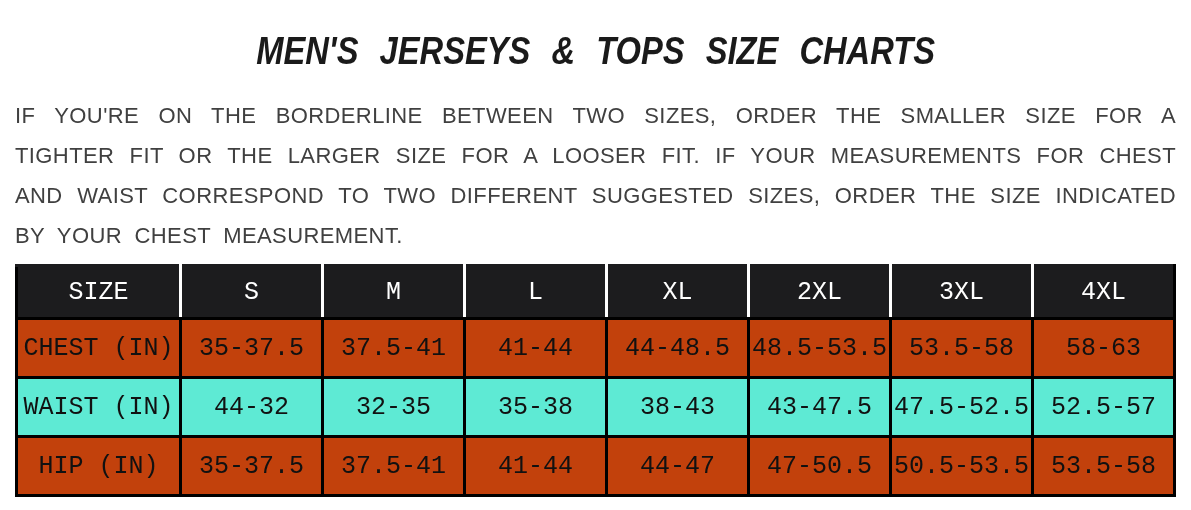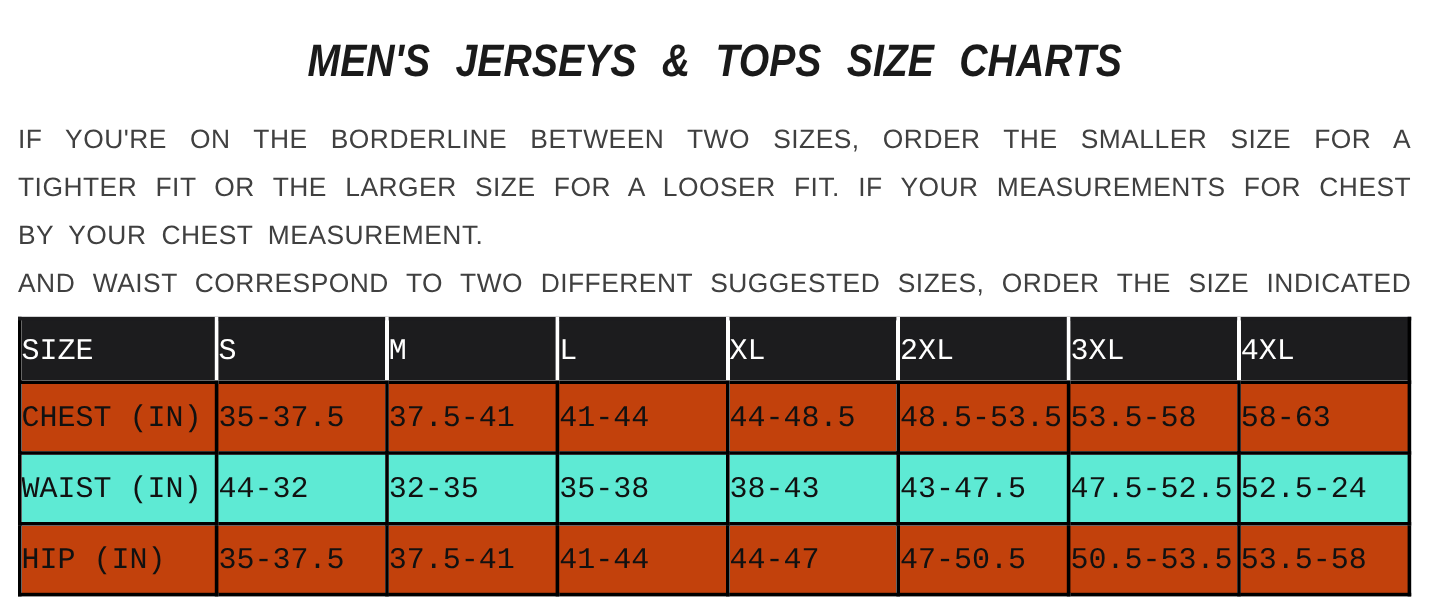--- a/index.html
+++ b/index.html
@@ -53,21 +53,21 @@
     width: 100%;
     border-collapse: collapse;
     table-layout: fixed;
     font-family: "Liberation Mono", "DejaVu Sans Mono", monospace;
     font-size: 25px;
     color: #111111;
   }
   table.size-table col.c-label { width: 164px; }
   table.size-table th, table.size-table td {
     border: 3px solid #000000;
-    text-align: left;
+    text-align: center;
     vertical-align: middle;
     padding: 0;
     overflow: hidden;
   }
   table.size-table thead th {
     background: #1c1c1e;
     color: #ffffff;
     height: 50px;
     font-weight: 400;
     border-top-color: #1c1c1e;
@@ -83,22 +83,22 @@
 
 <div class="page">
 
   <div class="title-wrap">
     <span class="page-title">MEN'S JERSEYS &amp; TOPS SIZE CHARTS</span>
   </div>
 
   <div class="intro">
     <div class="intro-line">IF YOU'RE ON THE BORDERLINE BETWEEN TWO SIZES, ORDER THE SMALLER SIZE FOR A</div>
     <div class="intro-line">TIGHTER FIT OR THE LARGER SIZE FOR A LOOSER FIT. IF YOUR MEASUREMENTS FOR CHEST</div>
+    <div class="intro-line">AND WAIST CORRESPOND TO TWO DIFFERENT SUGGESTED SIZES, ORDER THE SIZE INDICATED</div>
     <div class="intro-line last">BY YOUR CHEST MEASUREMENT.</div>
-    <div class="intro-line">AND WAIST CORRESPOND TO TWO DIFFERENT SUGGESTED SIZES, ORDER THE SIZE INDICATED</div>
   </div>
 
   <div class="table-wrap">
     <table class="size-table">
       <colgroup>
         <col class="c-label">
           <col>
           <col>
           <col>
           <col>
@@ -130,21 +130,21 @@
           <td>58-63</td>
         </tr>
         <tr class="row-plain">
           <td>WAIST (IN)</td>
           <td>44-32</td>
           <td>32-35</td>
           <td>35-38</td>
           <td>38-43</td>
           <td>43-47.5</td>
           <td>47.5-52.5</td>
-          <td>52.5-24</td>
+          <td>52.5-57</td>
         </tr>
         <tr class="row-alt">
           <td>HIP (IN)</td>
           <td>35-37.5</td>
           <td>37.5-41</td>
           <td>41-44</td>
           <td>44-47</td>
           <td>47-50.5</td>
           <td>50.5-53.5</td>
           <td>53.5-58</td>

